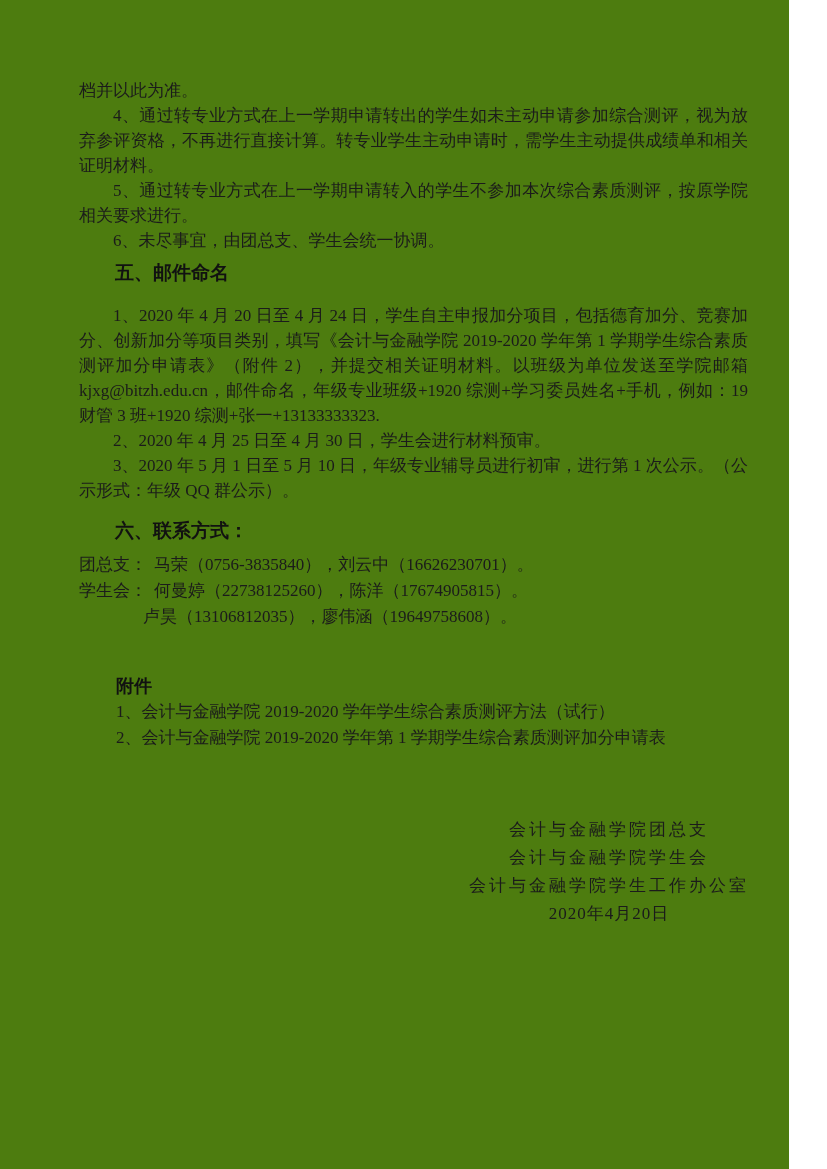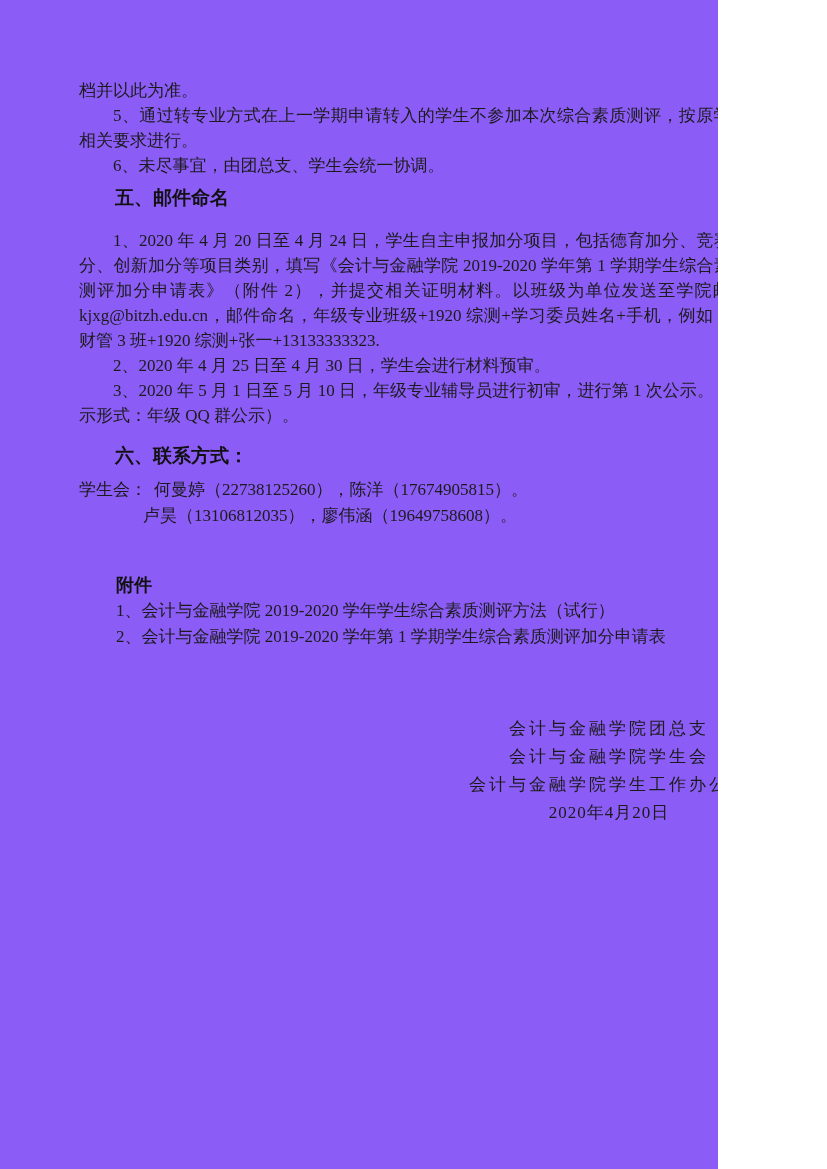--- a/index.html
+++ b/index.html
@@ -2,23 +2,23 @@
 <html><head>
 <meta charset="utf-8">
 <style>
   html, body {
     margin: 0;
     padding: 0;
     background: #ffffff;
   }
   .page {
     position: relative;
-    width: 718px;
+    width: 789px;
     height: 1169px;
-    background: #8b5cf6;
+    background: #4d7c0f;
     overflow: hidden;
     font-family: "Liberation Serif", "DejaVu Serif", serif;
     color: #1b1b1b;
   }
   .content {
     position: absolute;
     left: 79px;
     top: 78px;
     width: 669px;
   }
@@ -83,31 +83,35 @@
   }
 </style>
 </head>
 <body>
 
 <div class="page">
   <div class="content">
 
     <p class="body">档并以此为准。</p>
 
+    <p class="body ind">4、通过转专业方式在上一学期申请转出的学生如未主动申请参加综合测评，视为放弃参评资格，不再进行直接计算。转专业学生主动申请时，需学生主动提供成绩单和相关证明材料。</p>
     <p class="body ind">5、通过转专业方式在上一学期申请转入的学生不参加本次综合素质测评，按原学院相关要求进行。</p>
     <p class="body ind">6、未尽事宜，由团总支、学生会统一协调。</p>
 
     <h2 class="heading h-five">五、邮件命名</h2>
 
     <p class="body ind">1、2020 年 4 月 20 日至 4 月 24 日，学生自主申报加分项目，包括德育加分、竞赛加分、创新加分等项目类别，填写《会计与金融学院 2019-2020 学年第 1 学期学生综合素质测评加分申请表》（附件 2），并提交相关证明材料。以班级为单位发送至学院邮箱 kjxg@bitzh.edu.cn，邮件命名，年级专业班级+1920 综测+学习委员姓名+手机，例如：19 财管 3 班+1920 综测+张一+13133333323.</p>
     <p class="body ind">2、2020 年 4 月 25 日至 4 月 30 日，学生会进行材料预审。</p>
     <p class="body ind">3、2020 年 5 月 1 日至 5 月 10 日，年级专业辅导员进行初审，进行第 1 次公示。（公示形式：年级 QQ 群公示）。</p>
 
     <h2 class="heading h-six">六、联系方式：</h2>
 
+    <p class="contact">
+      <span class="lbl">团总支：</span><span>马荣（0756-3835840），刘云中（16626230701）。</span>
+    </p>
     <p class="contact">
       <span class="lbl">学生会：</span><span>何曼婷（22738125260），陈洋（17674905815）。</span>
     </p>
     <p class="contact cont2">
       <span>卢昊（13106812035），廖伟涵（19649758608）。</span>
     </p>
 
     <div class="attachments">
       <p class="att-heading">附件</p>
       <p class="att-item">1、会计与金融学院 2019-2020 学年学生综合素质测评方法（试行）</p>

